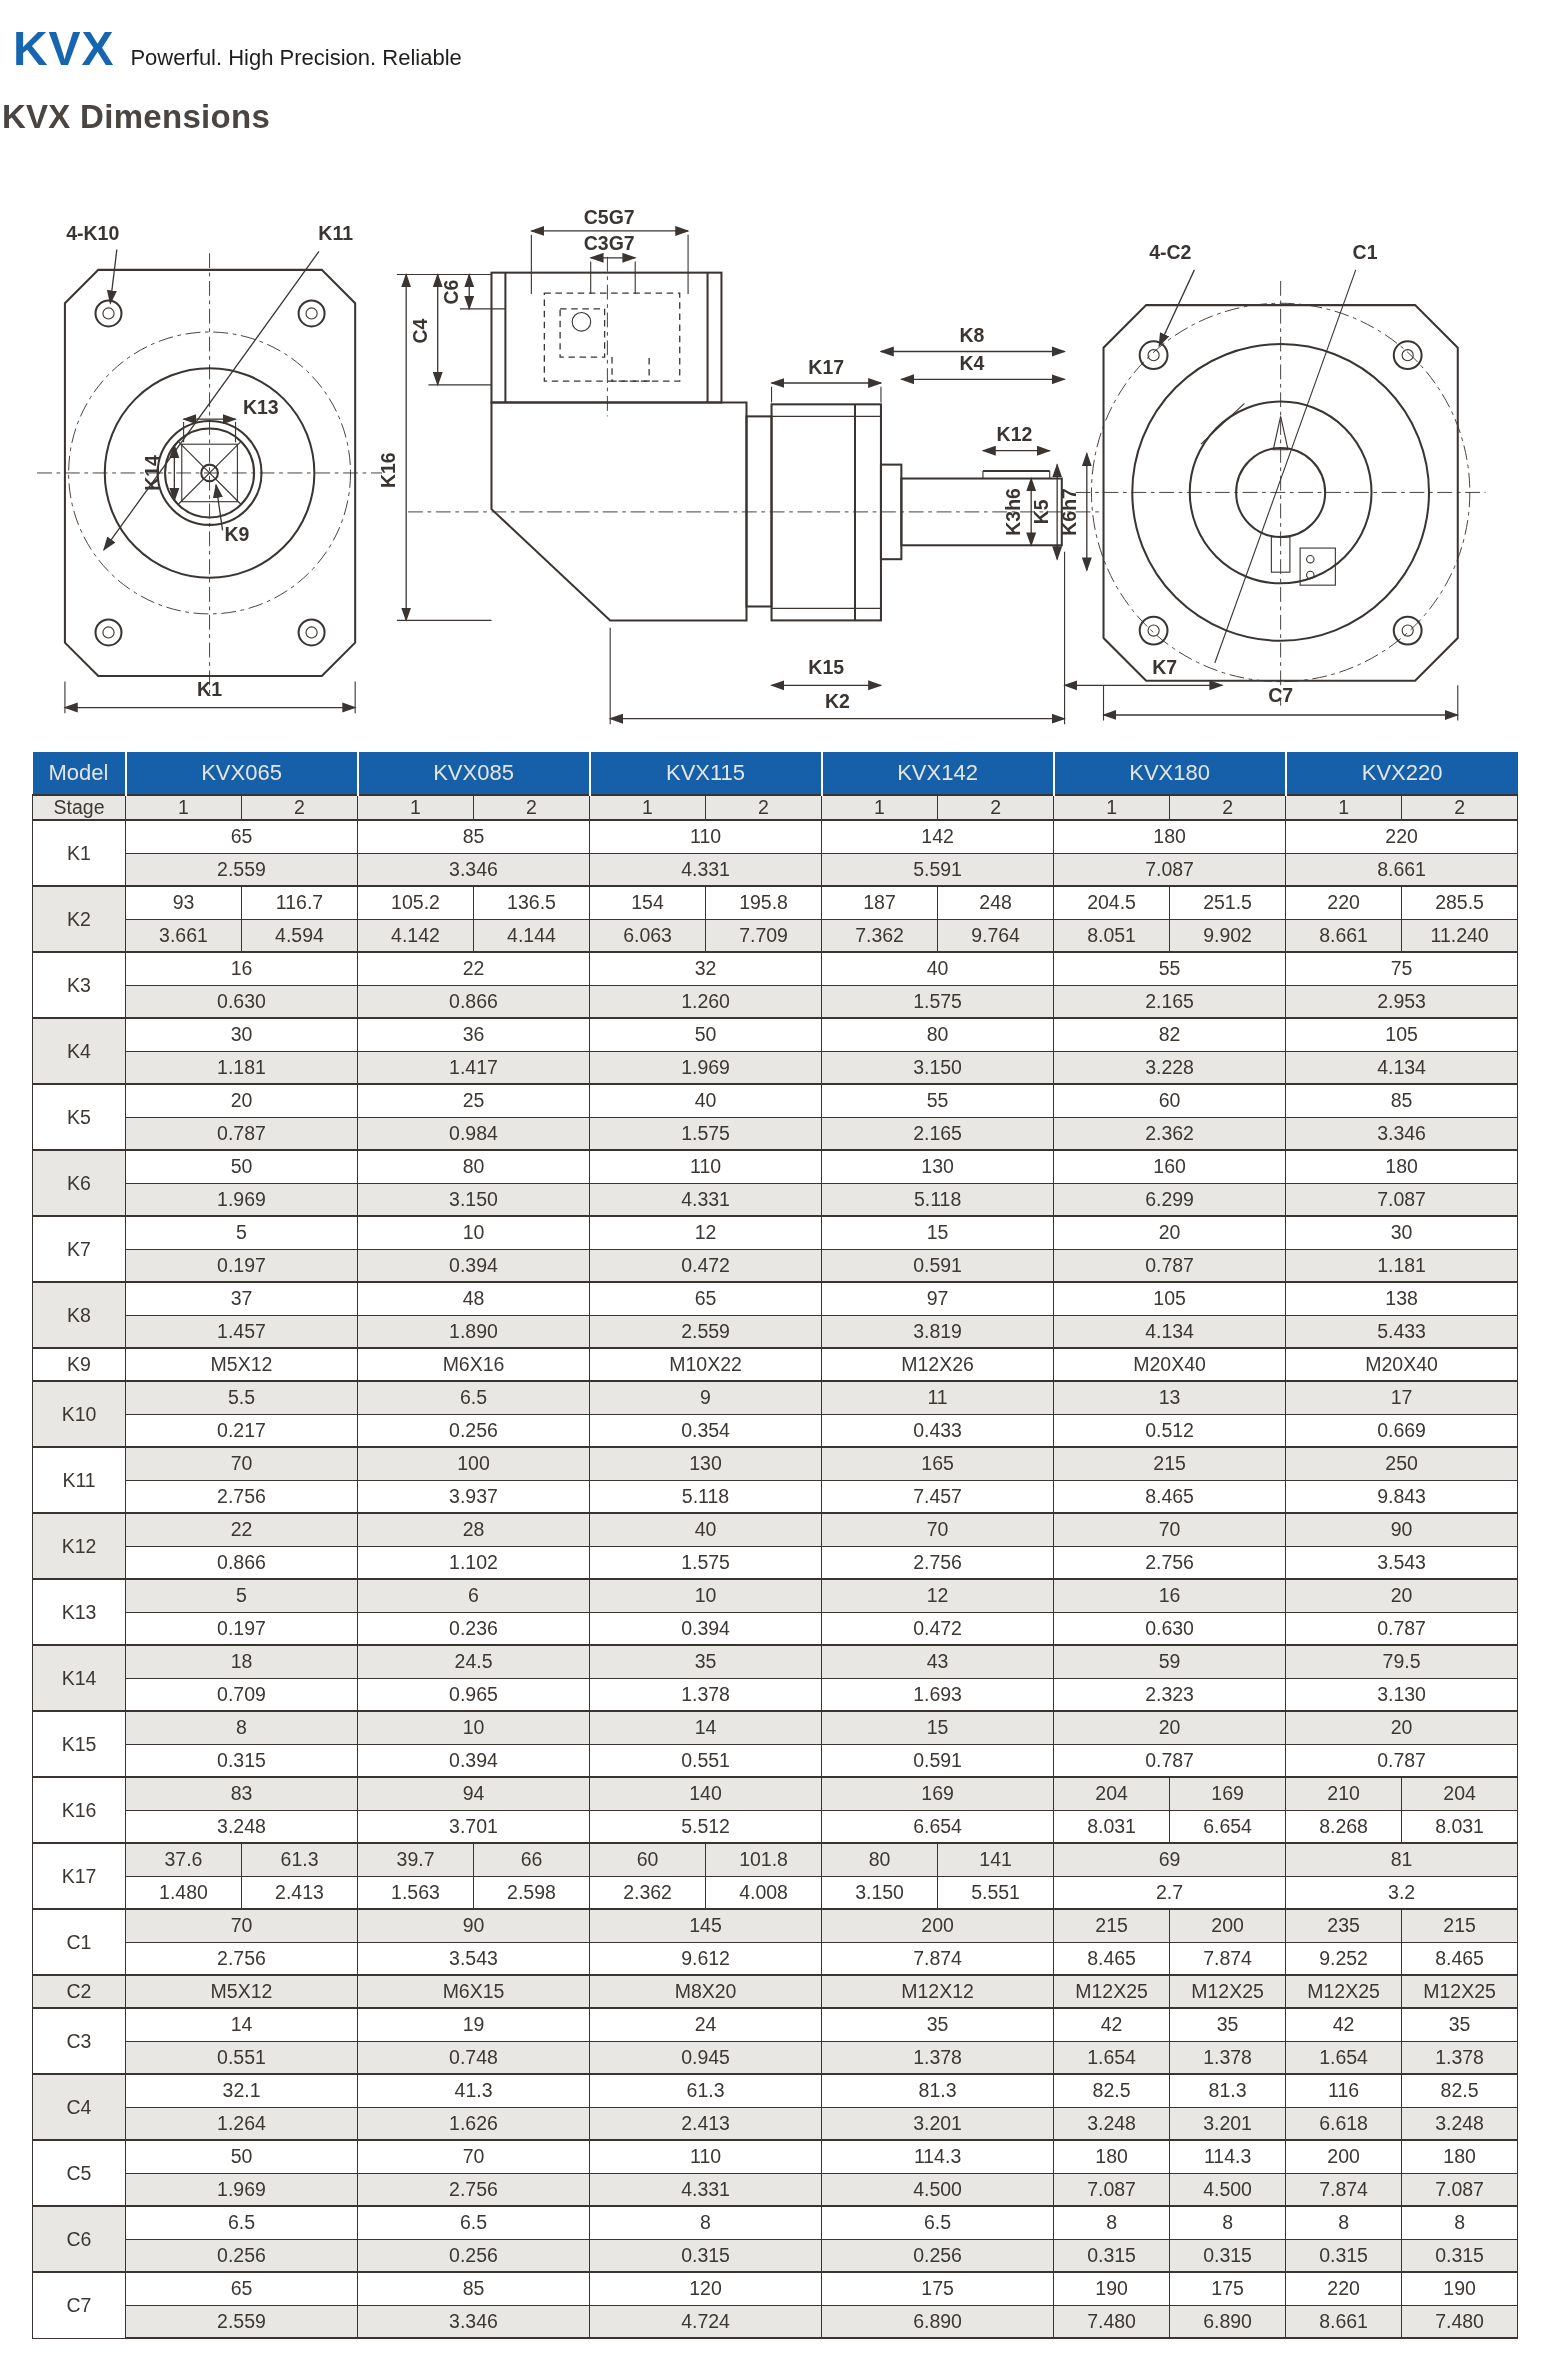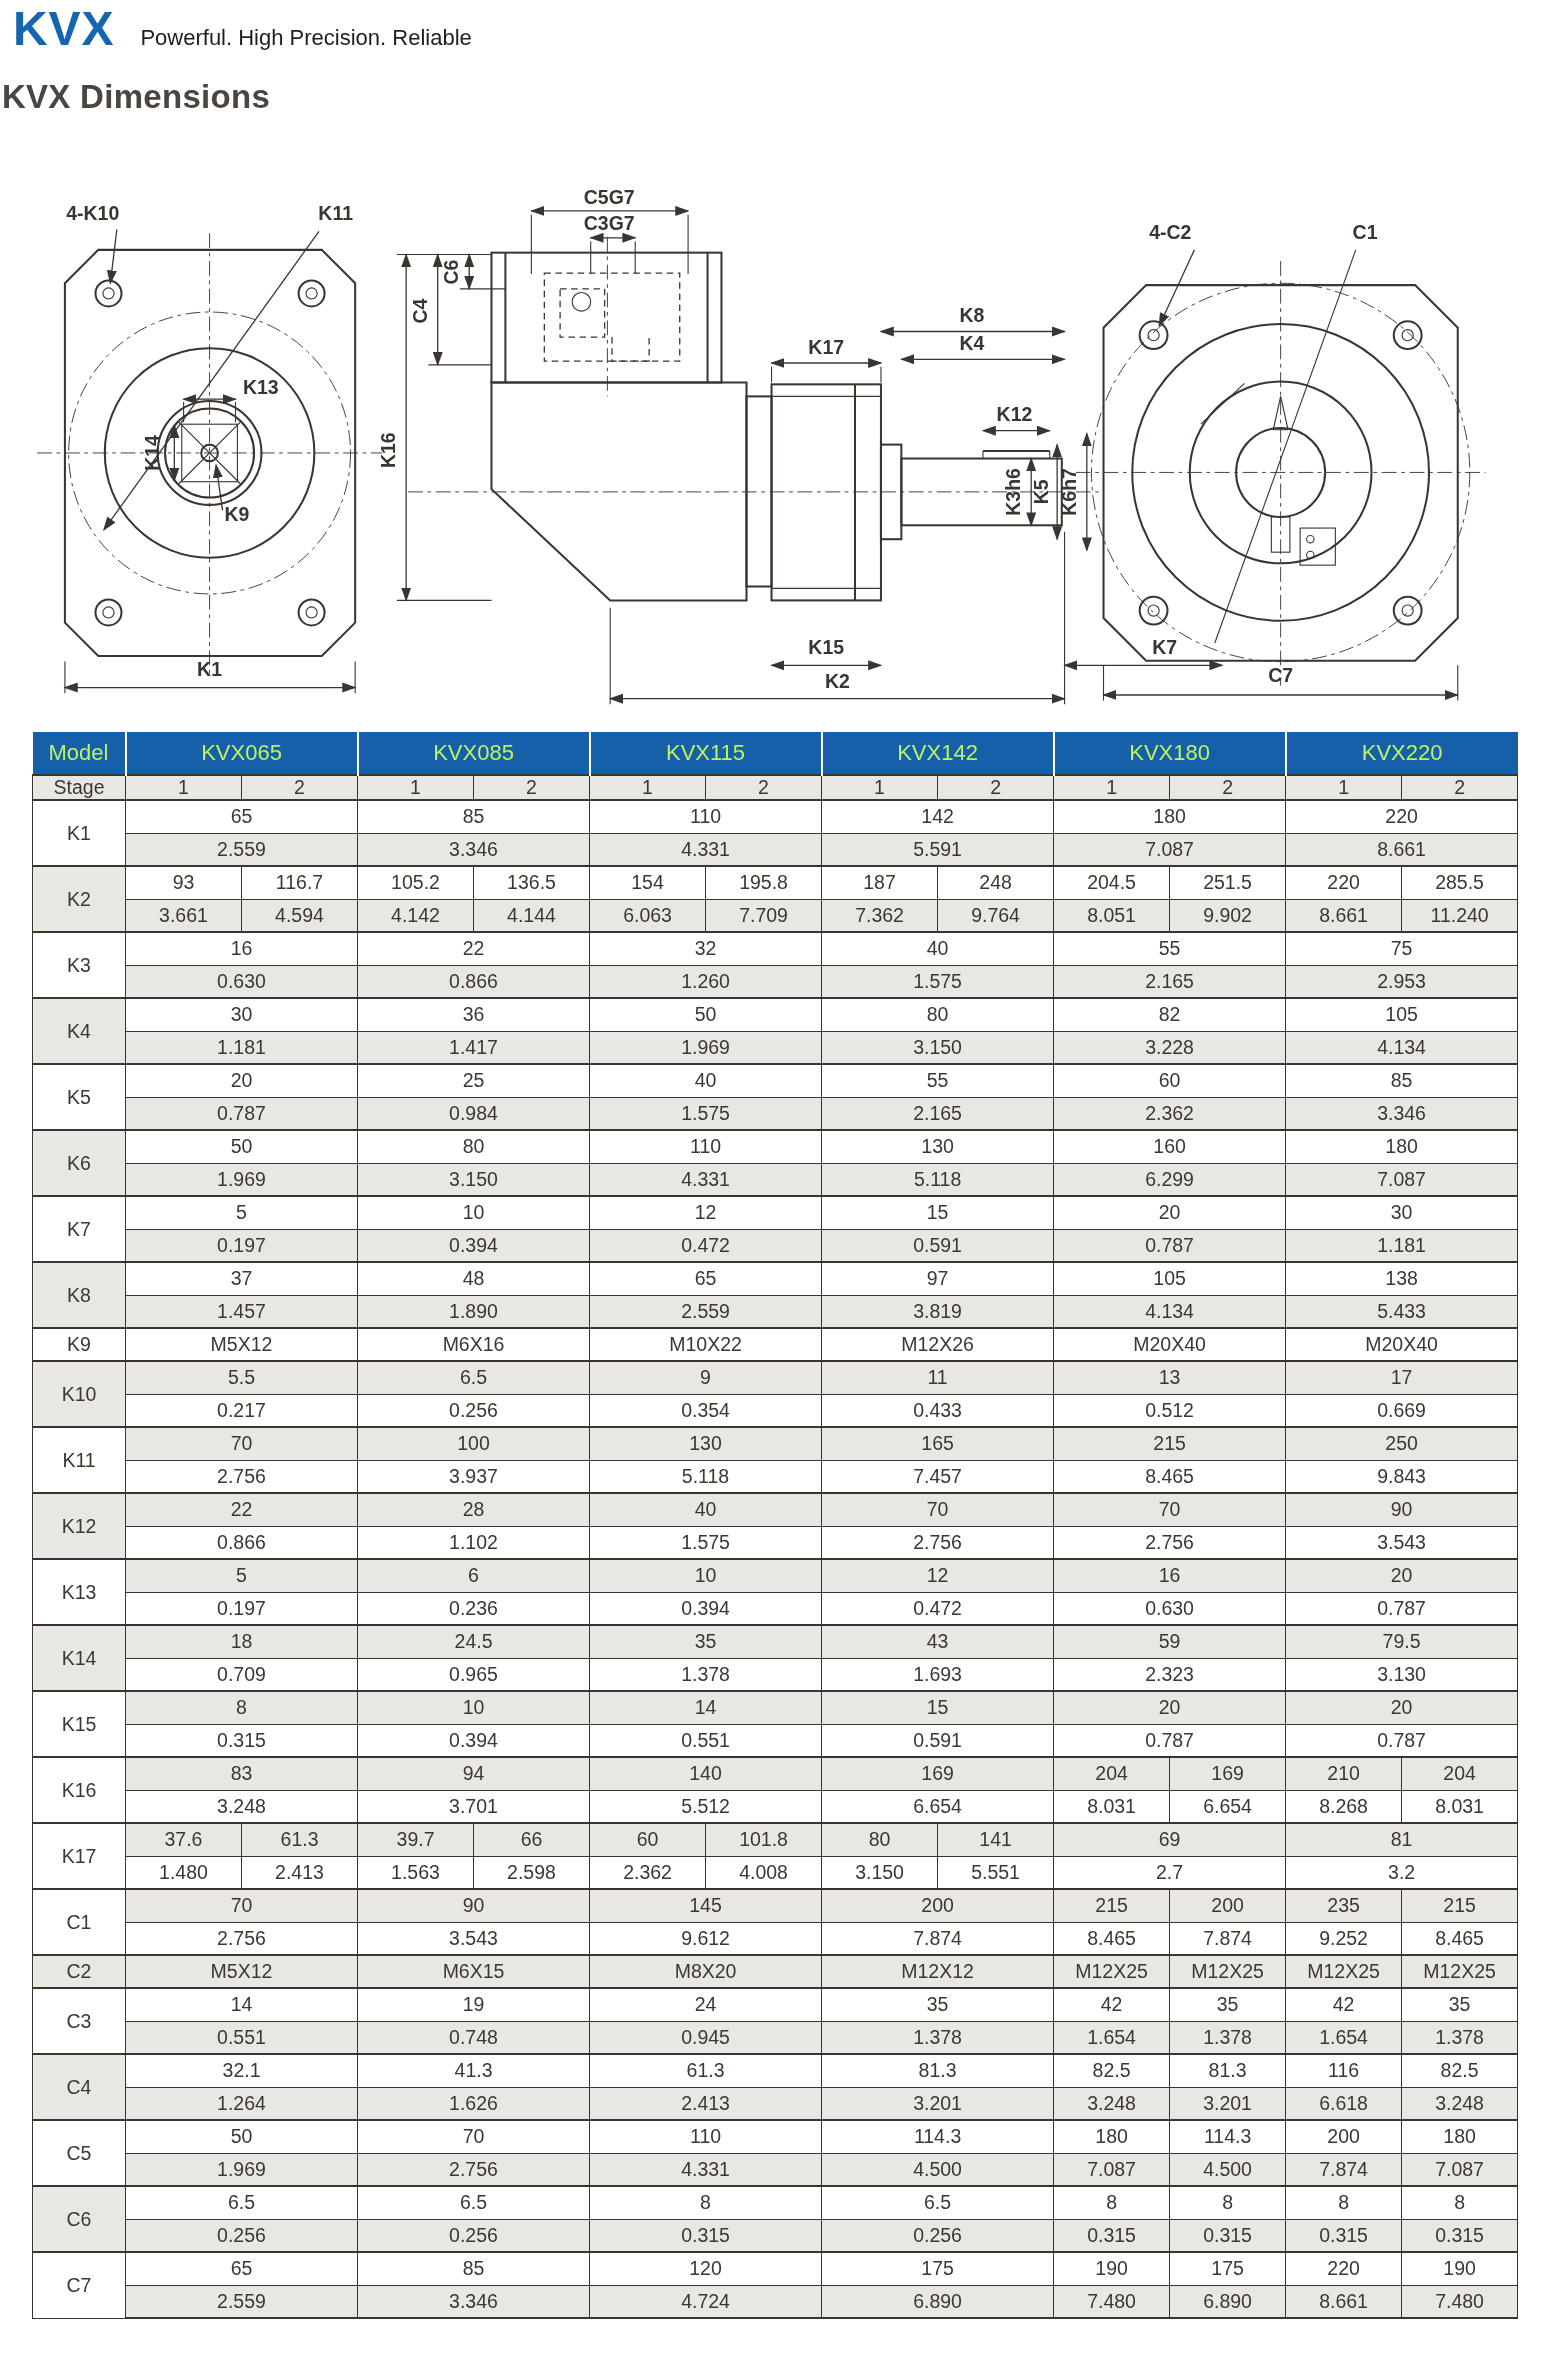--- a/index.html
+++ b/index.html
@@ -3,39 +3,39 @@
 <meta charset="utf-8">
 <style>
   :root{
     --blue:#1560a8; --logoblue:#1565b0; --gray:#e9e7e4;
     --bdr:#39342f; --txt:#3c3733; --draw:#3a3531;
   }
   *{box-sizing:border-box;}
   html,body{margin:0;padding:0;}
   body{width:1544px;height:2375px;background:#fff;overflow:hidden;
        font-family:"Liberation Sans", sans-serif;color:var(--txt);}
-  .brand-row{display:flex;align-items:baseline;gap:26px;padding:1px 0 0 13px;}
+  .brand-row{display:flex;align-items:baseline;gap:16px;padding:21px 0 0 13px;}
   .logo{font-size:48px;font-weight:bold;color:var(--logoblue);letter-spacing:0.9px;}
   .tagline{font-size:22px;color:#1f1e1c;}
   h1.page-title{margin:22px 0 0 1.9px;font-size:33px;font-weight:bold;color:#4a4541;letter-spacing:0.3px;}
   svg.drawing{display:block;margin-top:1.9px;}
   
   .o{stroke:var(--draw);stroke-width:2.2;fill:none;}
   .t{stroke:var(--draw);stroke-width:1.2;fill:none;}
   .d{stroke:var(--draw);stroke-width:1.4;fill:none;marker-start:url(#ar);marker-end:url(#ar);}
   .l{stroke:var(--draw);stroke-width:1.4;fill:none;marker-end:url(#ar);}
   .cl{stroke:var(--draw);stroke-width:1;fill:none;stroke-dasharray:16 5 4 5;}
   .ds{stroke:var(--draw);stroke-width:1.4;fill:none;stroke-dasharray:7 5;}
   .lb{font:bold 21px "Liberation Sans", sans-serif;fill:var(--draw);text-anchor:middle;}
   .lbs{text-anchor:start;}
   
   table.dims{border-collapse:collapse;table-layout:fixed;width:1482px;margin:9.3px 0 0 32px;}
   table.dims td, table.dims th{padding:0;text-align:center;vertical-align:middle;
       border:1.9px solid var(--bdr);font-size:19.5px;color:var(--txt);height:33px;overflow:hidden;}
-  tr.model-row th{background:var(--blue);color:#bef264;border:none;border-left:2.8px solid #fff;
+  tr.model-row th{background:var(--blue);color:#e5e5e5;border:none;border-left:2.8px solid #fff;
       font-size:22px;font-weight:400;height:43px;}
   tr.model-row th:first-child{border-left:none;}
   tr.stage-row td{border-top-width:2.8px;background:var(--gray);height:19px;}
   td.shade{background:var(--gray);}
   td.gs{border-left-width:2.8px;}
   td.lc{border-left-width:2.8px;}
   td.rc{border-right-width:2.8px;}
   tr.rg-first > td{border-top-width:2.8px;}
   tbody tr:last-child td{border-bottom-width:2.8px;}
   td.lbl{font-size:20.4px;}

